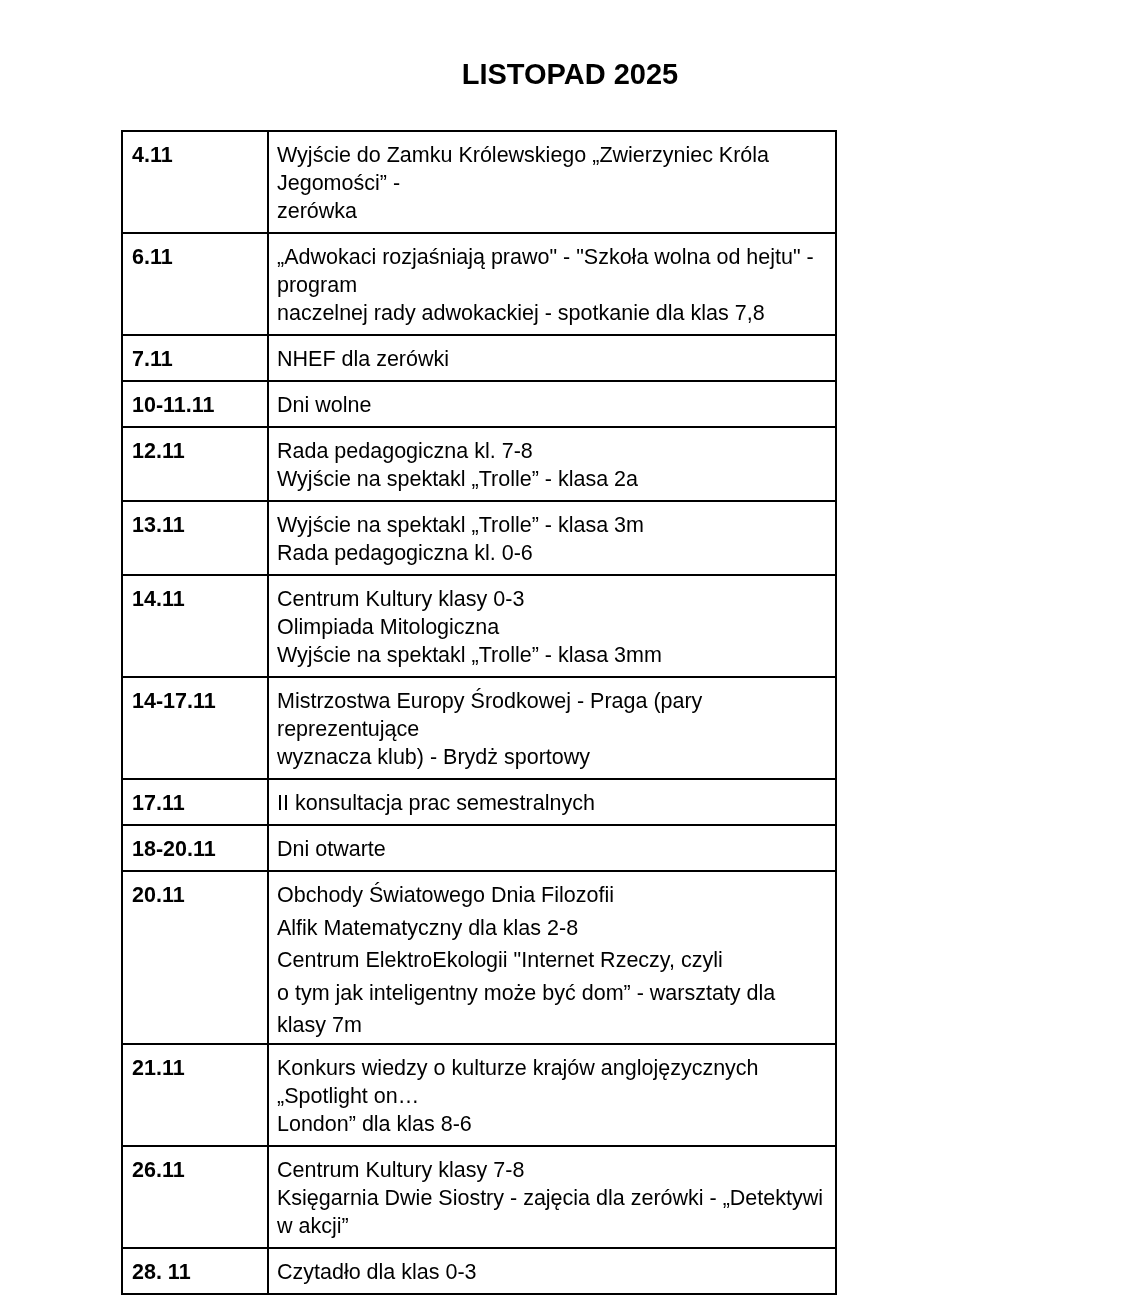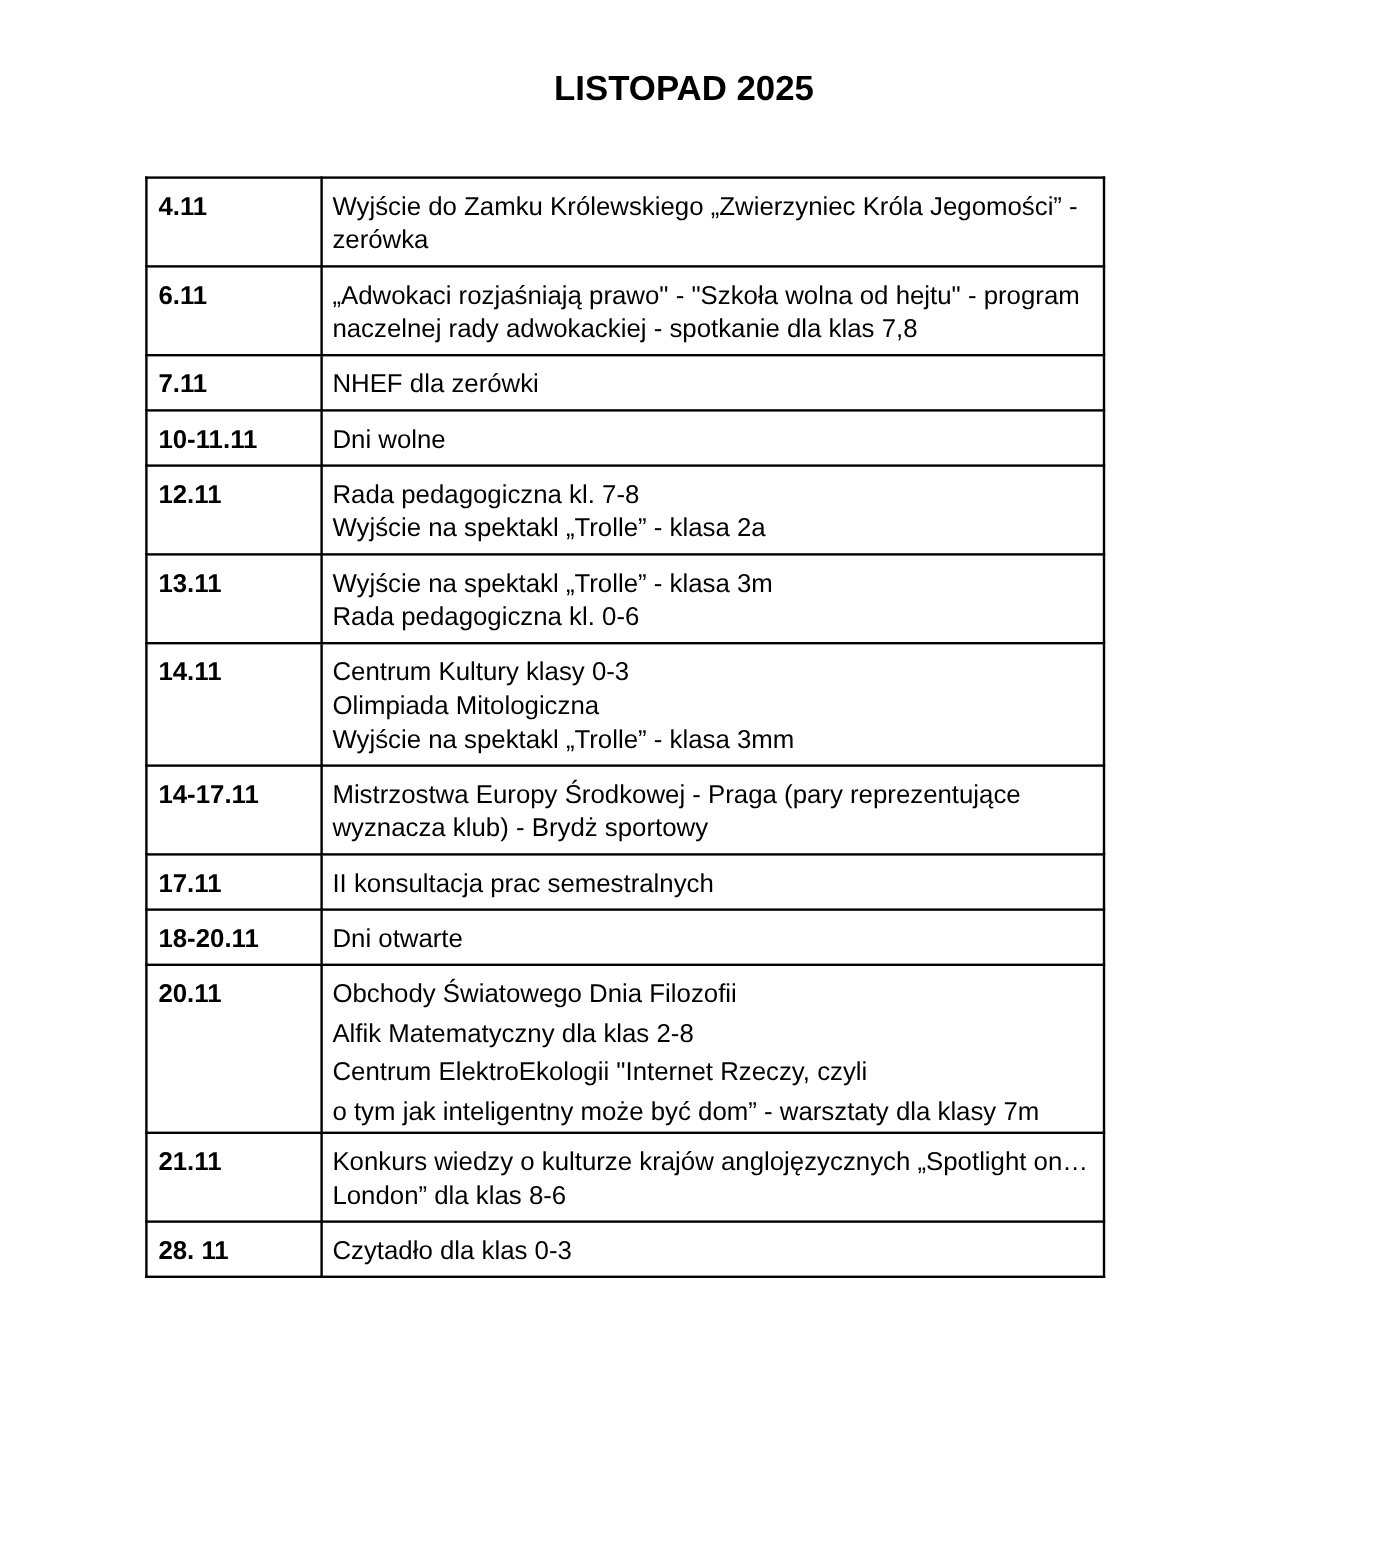--- a/index.html
+++ b/index.html
@@ -1,18 +1,18 @@
 <!DOCTYPE html>
 <html><head>
 <meta charset="utf-8">
 <style>
   html, body { margin: 0; padding: 0; background: #ffffff; }
   body { width: 1146px; height: 1296px; position: relative; font-family: "Liberation Sans", sans-serif; color: #000; }
   .title { position: absolute; top: 55px; left: 0; width: 1140px; text-align: center; font-weight: bold; font-size: 29px; line-height: 38px; }
-  table { position: absolute; top: 130px; left: 121px; width: 800px; border-collapse: collapse; margin-top: 17px; }
+  table { position: absolute; top: 130px; left: 121px; width: 716px; border-collapse: collapse; }
   td { border: 2px solid #000; vertical-align: top; font-size: 21.5px; line-height: 28px; padding: 9px 9px 7px 9px; }
   td.date { width: 126px; font-weight: bold; }
   td.events { padding-left: 8px; }
   .line { display: block; }
   .spaced .line { line-height: 32.5px; }
   .spaced { padding-top: 7px; padding-bottom: 1px; }
 </style>
 </head>
 <body>
 
@@ -97,19 +97,26 @@
         </td>
       </tr>
       <tr>
         <td class="date">21.11</td>
         <td class="events">
           <span class="line">Konkurs wiedzy o kulturze krajów anglojęzycznych „Spotlight on…</span>
           <span class="line">London” dla klas 8-6</span>
         </td>
       </tr>
       <tr>
+        <td class="date">26.11</td>
+        <td class="events">
+          <span class="line">Centrum Kultury klasy 7-8</span>
+          <span class="line">Księgarnia Dwie Siostry - zajęcia dla zerówki - „Detektywi w akcji”</span>
+        </td>
+      </tr>
+      <tr>
         <td class="date">28. 11</td>
         <td class="events">
           <span class="line">Czytadło dla klas 0-3</span>
         </td>
       </tr>
     </tbody>
 </table>
 
 </body></html>

